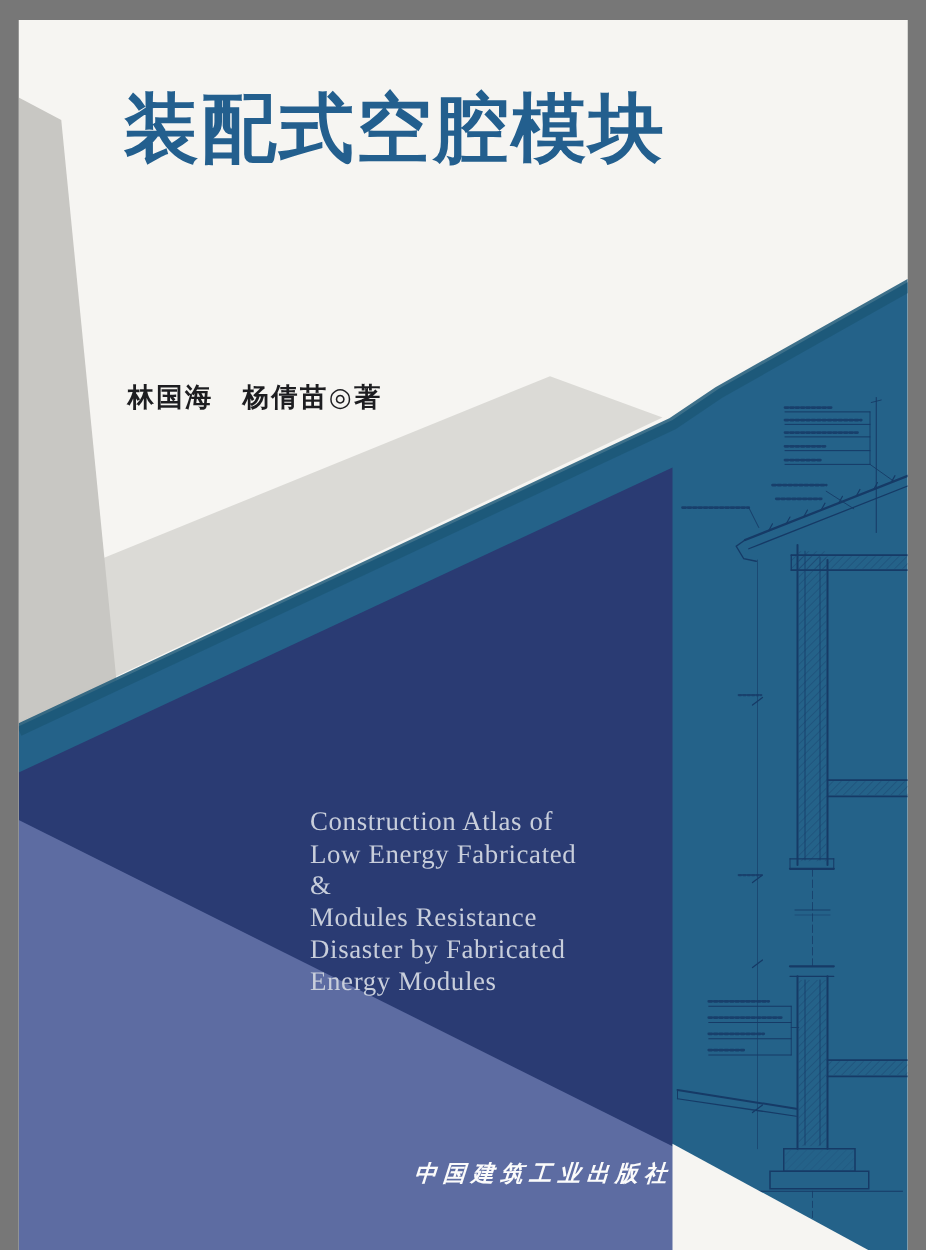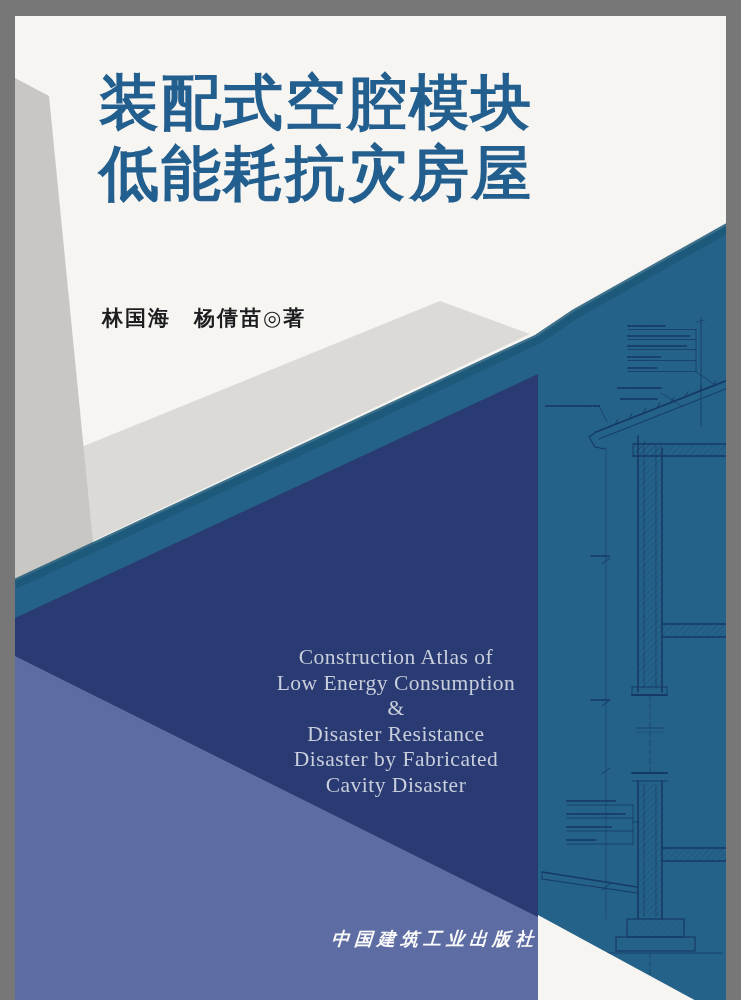--- a/index.html
+++ b/index.html
@@ -18,21 +18,21 @@
   #title{
     left:84px; top:52px; color:var(--title-blue);
     font-size:60px; font-weight:700; line-height:71px; letter-spacing:2px;
   }
   #title span{display:block;}
   #author{
     left:87px; top:288px; color:var(--author-ink);
     font-size:21px; letter-spacing:2px; font-weight:600;
   }
   #english{
-    left:233px; top:629px; width:296px; text-align:center; white-space:normal;
+    left:233px; top:629px; width:296px; text-align:left; white-space:normal;
     color:var(--english-text); font-size:21.5px; line-height:25.5px; letter-spacing:.5px;
   }
   #english span{display:block;}
   #publisher{
     left:305px; top:911px; width:230px; text-align:center;
     color:var(--publisher-white); font-size:18px; letter-spacing:5px;
     font-style:italic; transform:skewX(-4deg); font-weight:600;
   }
 </style>
 </head>
@@ -188,31 +188,30 @@
 
     <polygon points="523,358 523,1000 0,1000 0,602" fill="var(--navy)"></polygon>
 
     <polygon points="0,640 525,902 525,1000 0,1000" fill="var(--periwinkle)"></polygon>
 
     <polygon points="523,899 709,1000 523,1000" fill="var(--paper)"></polygon>
   </svg>
 
   <div id="title" class="txt">
     <span>装配式空腔模块</span>
-    <span>低能耗抗灾房屋</span>
   </div>
 
   <div id="author" class="txt">
     <span>林国海　杨倩苗</span><span>◎著</span>
   </div>
 
   <div id="english" class="txt">
     <span>Construction Atlas of</span>
-    <span>Low Energy Consumption</span>
+    <span>Low Energy Fabricated</span>
     <span>&amp;</span>
-    <span>Disaster Resistance</span>
+    <span>Modules Resistance</span>
     <span>Disaster by Fabricated</span>
-    <span>Cavity Disaster</span>
+    <span>Energy Modules</span>
   </div>
 
   <div id="publisher" class="txt">中国建筑工业出版社</div>
 
 </div>
 
 </body></html>

